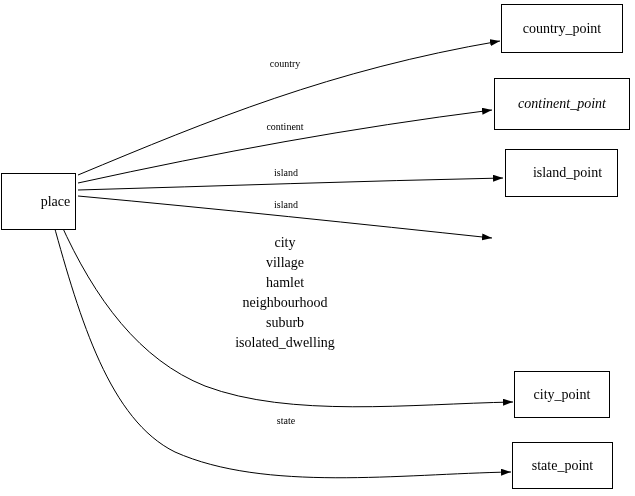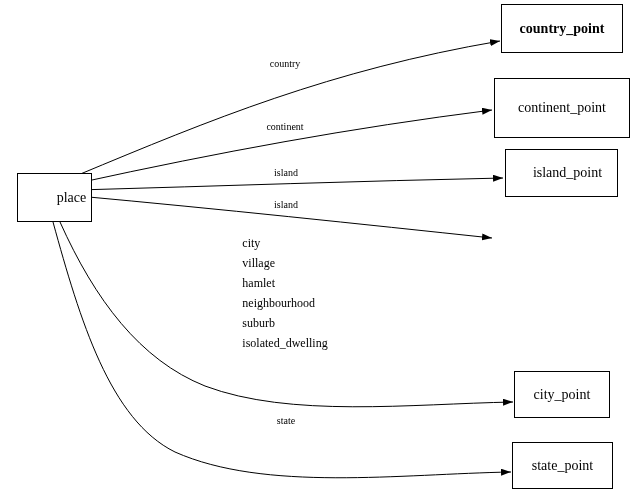--- a/index.html
+++ b/index.html
@@ -36,29 +36,29 @@
   .edge-label {
     position: absolute;
     transform: translate(-50%, -50%);
     font-size: 10px;
     line-height: 14px;
     white-space: nowrap;
   }
   .edge-label-block {
     position: absolute;
     transform: translateX(-50%);
-    font-size: 12px;
+    font-size: 14px;
     line-height: 20px;
-    text-align: left;
+    text-align: center;
     white-space: nowrap;
   }
   
-  .n-place           { left: 17px;   top: 173px; width: 75px;  height: 49px; padding-left: 34px; }
-  .n-country-point   { left: 501px; top: 4px;   width: 122px; height: 49px; font-weight: bold; }
-  .n-continent-point { left: 494px; top: 78px;  width: 136px; height: 60px; }
+  .n-place           { left: 1px;   top: 173px; width: 75px;  height: 57px; padding-left: 34px; }
+  .n-country-point   { left: 501px; top: 4px;   width: 122px; height: 49px; }
+  .n-continent-point { left: 494px; top: 78px;  width: 136px; height: 52px; font-style: italic; }
   .n-island-point    { left: 505px; top: 149px; width: 113px; height: 48px; padding-left: 12px; }
   .n-island-polygon  { left: 494px; top: 219px; width: 135px; height: 49px; }
   .n-city-point      { left: 514px; top: 371px; width: 96px;  height: 47px; }
   .n-state-point     { left: 512px; top: 442px; width: 101px; height: 47px; }
   
   .l-country   { left: 285px; top: 64px; }
   .l-continent { left: 285px; top: 127px; }
   .l-island-1  { left: 286px; top: 173px; }
   .l-island-2  { left: 286px; top: 205px; }
   .l-city-block{ left: 285px; top: 233px; }

